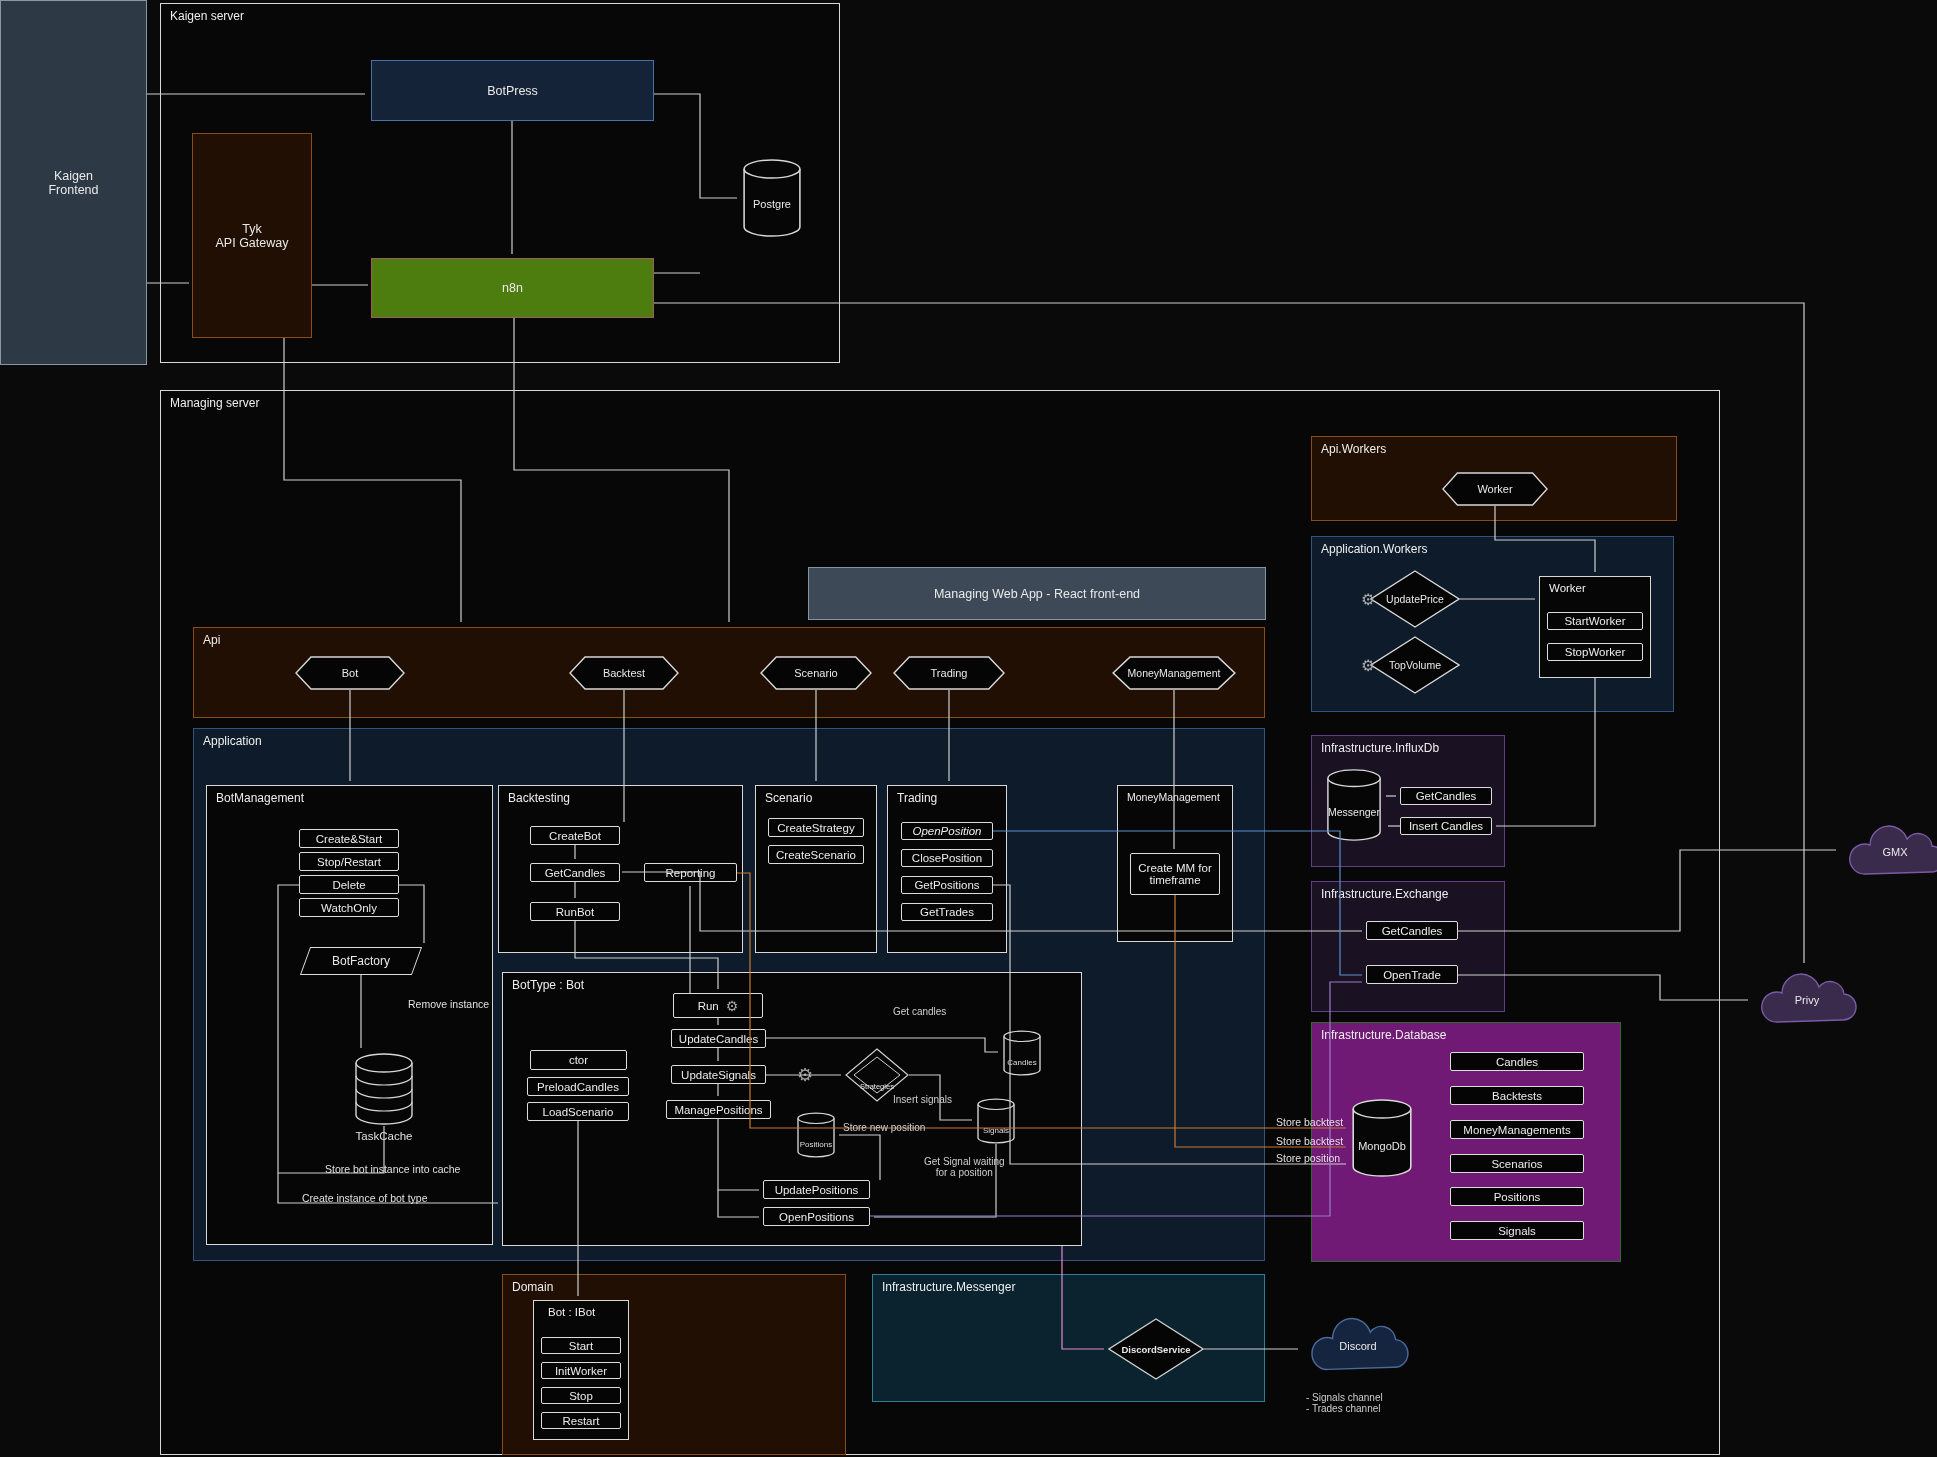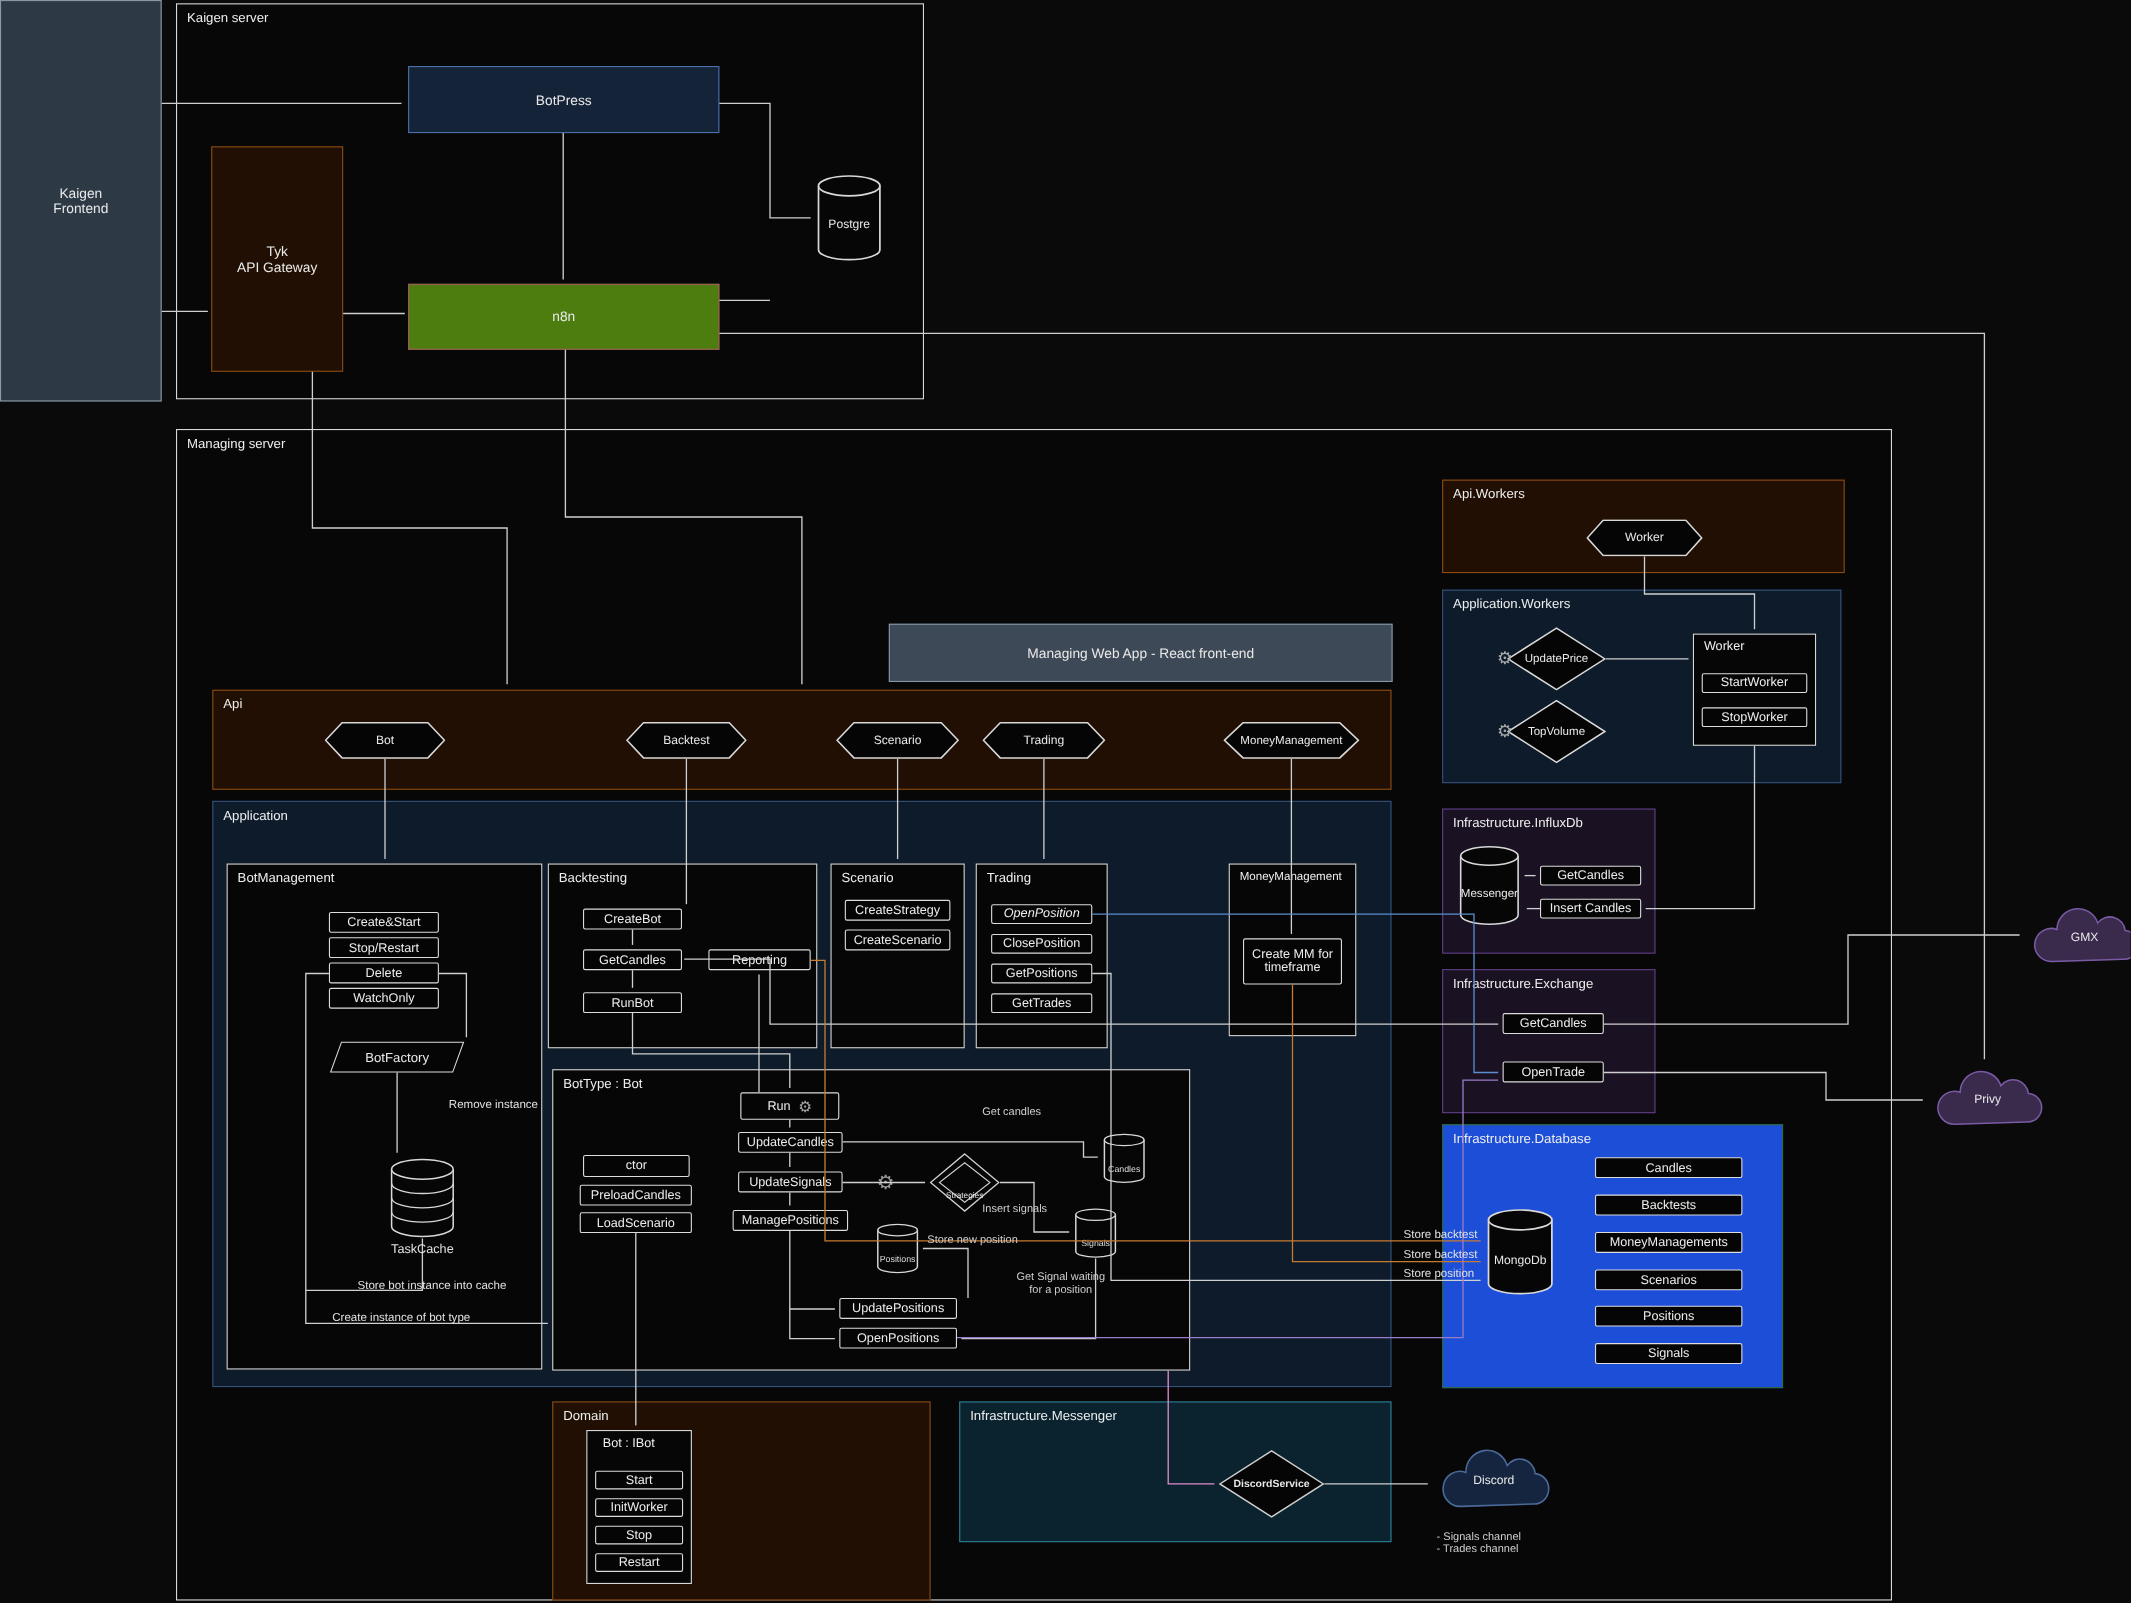--- a/index.html
+++ b/index.html
@@ -17,21 +17,21 @@
   .cyl-label{position:absolute;left:0;right:0;text-align:center;font-size:11px;z-index:6;}
   .gear{color:#a8a8a8;font-size:14px;line-height:1;}
   .gear-on-diamond{position:absolute;left:-9px;top:50%;transform:translateY(-50%);font-size:16px;color:#a8a8a8;z-index:7;}
   .gear-free{position:absolute;font-size:18px;color:#9a9a9a;z-index:6;}
   .pgram{position:absolute;background:#050505;border:1px solid #dcdcdc;transform:skewX(-20deg);z-index:5;box-sizing:border-box;}
   .pgram-inner{position:absolute;inset:0;display:flex;align-items:center;justify-content:center;transform:skewX(20deg);font-size:12px;}
   .c-outline{background:#070707;border-color:#d8d8d8;}
   .c-brown{background:#200f02;border-color:#8a4d16;}
   .c-navy{background:#0d1b2b;border-color:#35527c;}
   .c-purple{background:#1a1223;border-color:#5f3e86;}
-  .c-green{background:#1d4ed8;border-color:#2f6a33;}
+  .c-green{background:#701a75;border-color:#2f6a33;}
   .c-teal{background:#0a232e;border-color:#2e7f96;}
   .c-gray{background:#3d4956;border-color:#8496a6;}
   .c-blue{background:#152338;border-color:#4a70a8;}
   .c-red{background:#4d7c0f;border-color:#a35c5c;}
   .c-slate{background:#2d3a46;border-color:#8a98a5;}
   .edges{position:absolute;inset:0;width:1937px;height:1457px;z-index:30;pointer-events:none;}
   .edges path{fill:none;stroke-width:1.2;}
 </style>
 </head>
 <body>

